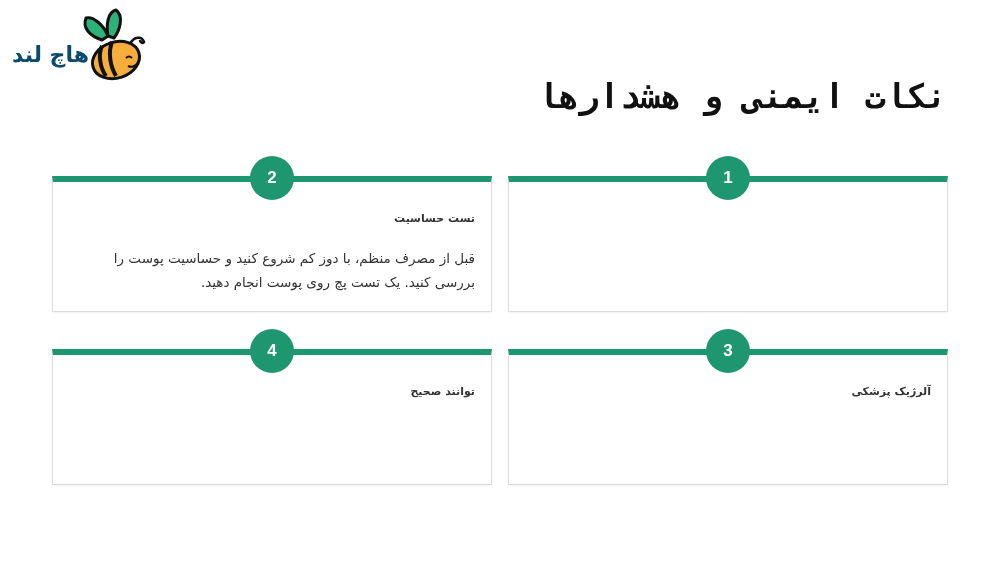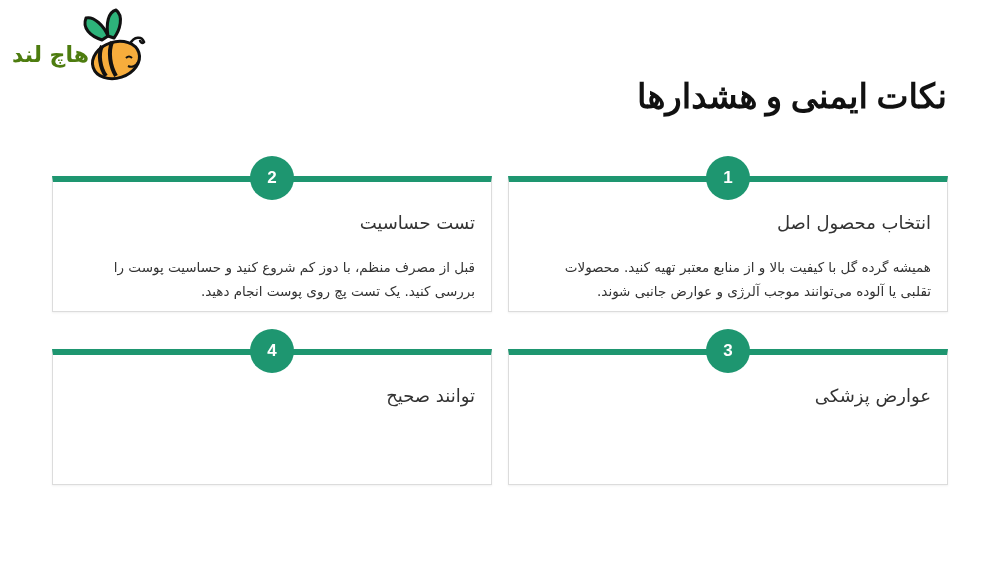--- a/index.html
+++ b/index.html
@@ -3,52 +3,52 @@
   <meta charset="utf-8">
   <style>
     * { box-sizing: border-box; margin: 0; padding: 0; }
     html, body { width: 1000px; height: 563px; background: #ffffff; overflow: hidden; }
     body { position: relative; font-family: "DejaVu Sans", sans-serif; color: #222; }
 
     .logo { position: absolute; left: 10px; top: 6px; width: 140px; height: 80px; }
     .logo-text {
       position: absolute; left: 2px; top: 36px;
       font-family: "DejaVu Sans", sans-serif; font-weight: bold;
-      font-size: 22px; color: #4d7c0f; direction: rtl; white-space: nowrap;
+      font-size: 22px; color: #0c4a6e; direction: rtl; white-space: nowrap;
     }
     .logo-bee { position: absolute; left: 62px; top: 0; width: 80px; height: 80px; }
 
     .page-title {
       position: absolute; right: 53px; top: 76px;
       font-size: 34px; font-weight: bold; color: #111; direction: rtl;
-      font-family: Liberation Serif, serif;
+      font-family: Liberation Mono, monospace;
     }
 
     .card {
       position: absolute; width: 440px; height: 136px;
       background: #fff;
       border: 1px solid #dcdcdc;
       border-top: 6px solid #1e9670;
       box-shadow: 0 1px 2px rgba(0,0,0,0.06);
       direction: rtl;
     }
     .card .badge {
       position: absolute; top: -26px; left: 50%; margin-left: -22px;
       width: 44px; height: 44px; border-radius: 50%;
       background: #1e9670; color: #fff;
       display: flex; align-items: center; justify-content: center;
       font-family: "Liberation Sans", sans-serif; font-weight: bold; font-size: 17px;
     }
     .card .card-title {
       position: absolute; right: 16px; top: 30px;
-      font-size: 18px; font-weight: normal; color: #333;
+      font-size: 11px; font-weight: bold; color: #333;
     }
     .card .card-text {
       position: absolute; right: 16px; left: 28px; top: 64px;
-      font-size: 13.5px; line-height: 24px; color: #333; margin-top: 9px;
+      font-size: 13.5px; line-height: 24px; color: #333;
     }
 
     #card-1 { left: 508px; top: 176px; }
     #card-2 { left: 52px;  top: 176px; }
     #card-3 { left: 508px; top: 349px; }
     #card-4 { left: 52px;  top: 349px; }
   </style>
 </head>
 <body>
 
@@ -68,31 +68,29 @@
     <path d="M56 60 C60 62 64 60 66 56" stroke="#111" stroke-width="2" fill="none"></path>
 
     <path d="M58 38 C62 30 70 30 72 36 C70 38 68 36 68 34" stroke="#111" stroke-width="2.5" fill="none"></path>
   </svg>
 </div>
 
 <h1 class="page-title">نکات ایمنی و هشدارها</h1>
 
 <div class="card" id="card-1">
   <div class="badge">1</div>
-  <div class="card-title">انتخاب محصول اصل</div>
-  <div class="card-text">همیشه گرده گل با کیفیت بالا و از منابع معتبر تهیه کنید. محصولات تقلبی یا آلوده می‌توانند موجب آلرژی و عوارض جانبی شوند.</div>
 </div>
 
 <div class="card" id="card-2">
   <div class="badge">2</div>
   <div class="card-title">تست حساسیت</div>
   <div class="card-text">قبل از مصرف منظم، با دوز کم شروع کنید و حساسیت پوست را بررسی کنید. یک تست پچ روی پوست انجام دهید.</div>
 </div>
 
 <div class="card" id="card-3">
   <div class="badge">3</div>
-  <div class="card-title">عوارض پزشکی</div>
+  <div class="card-title">آلرژیک پزشکی</div>
 </div>
 
 <div class="card" id="card-4">
   <div class="badge">4</div>
   <div class="card-title">توانند صحیح</div>
 </div>
 
 </body></html>

